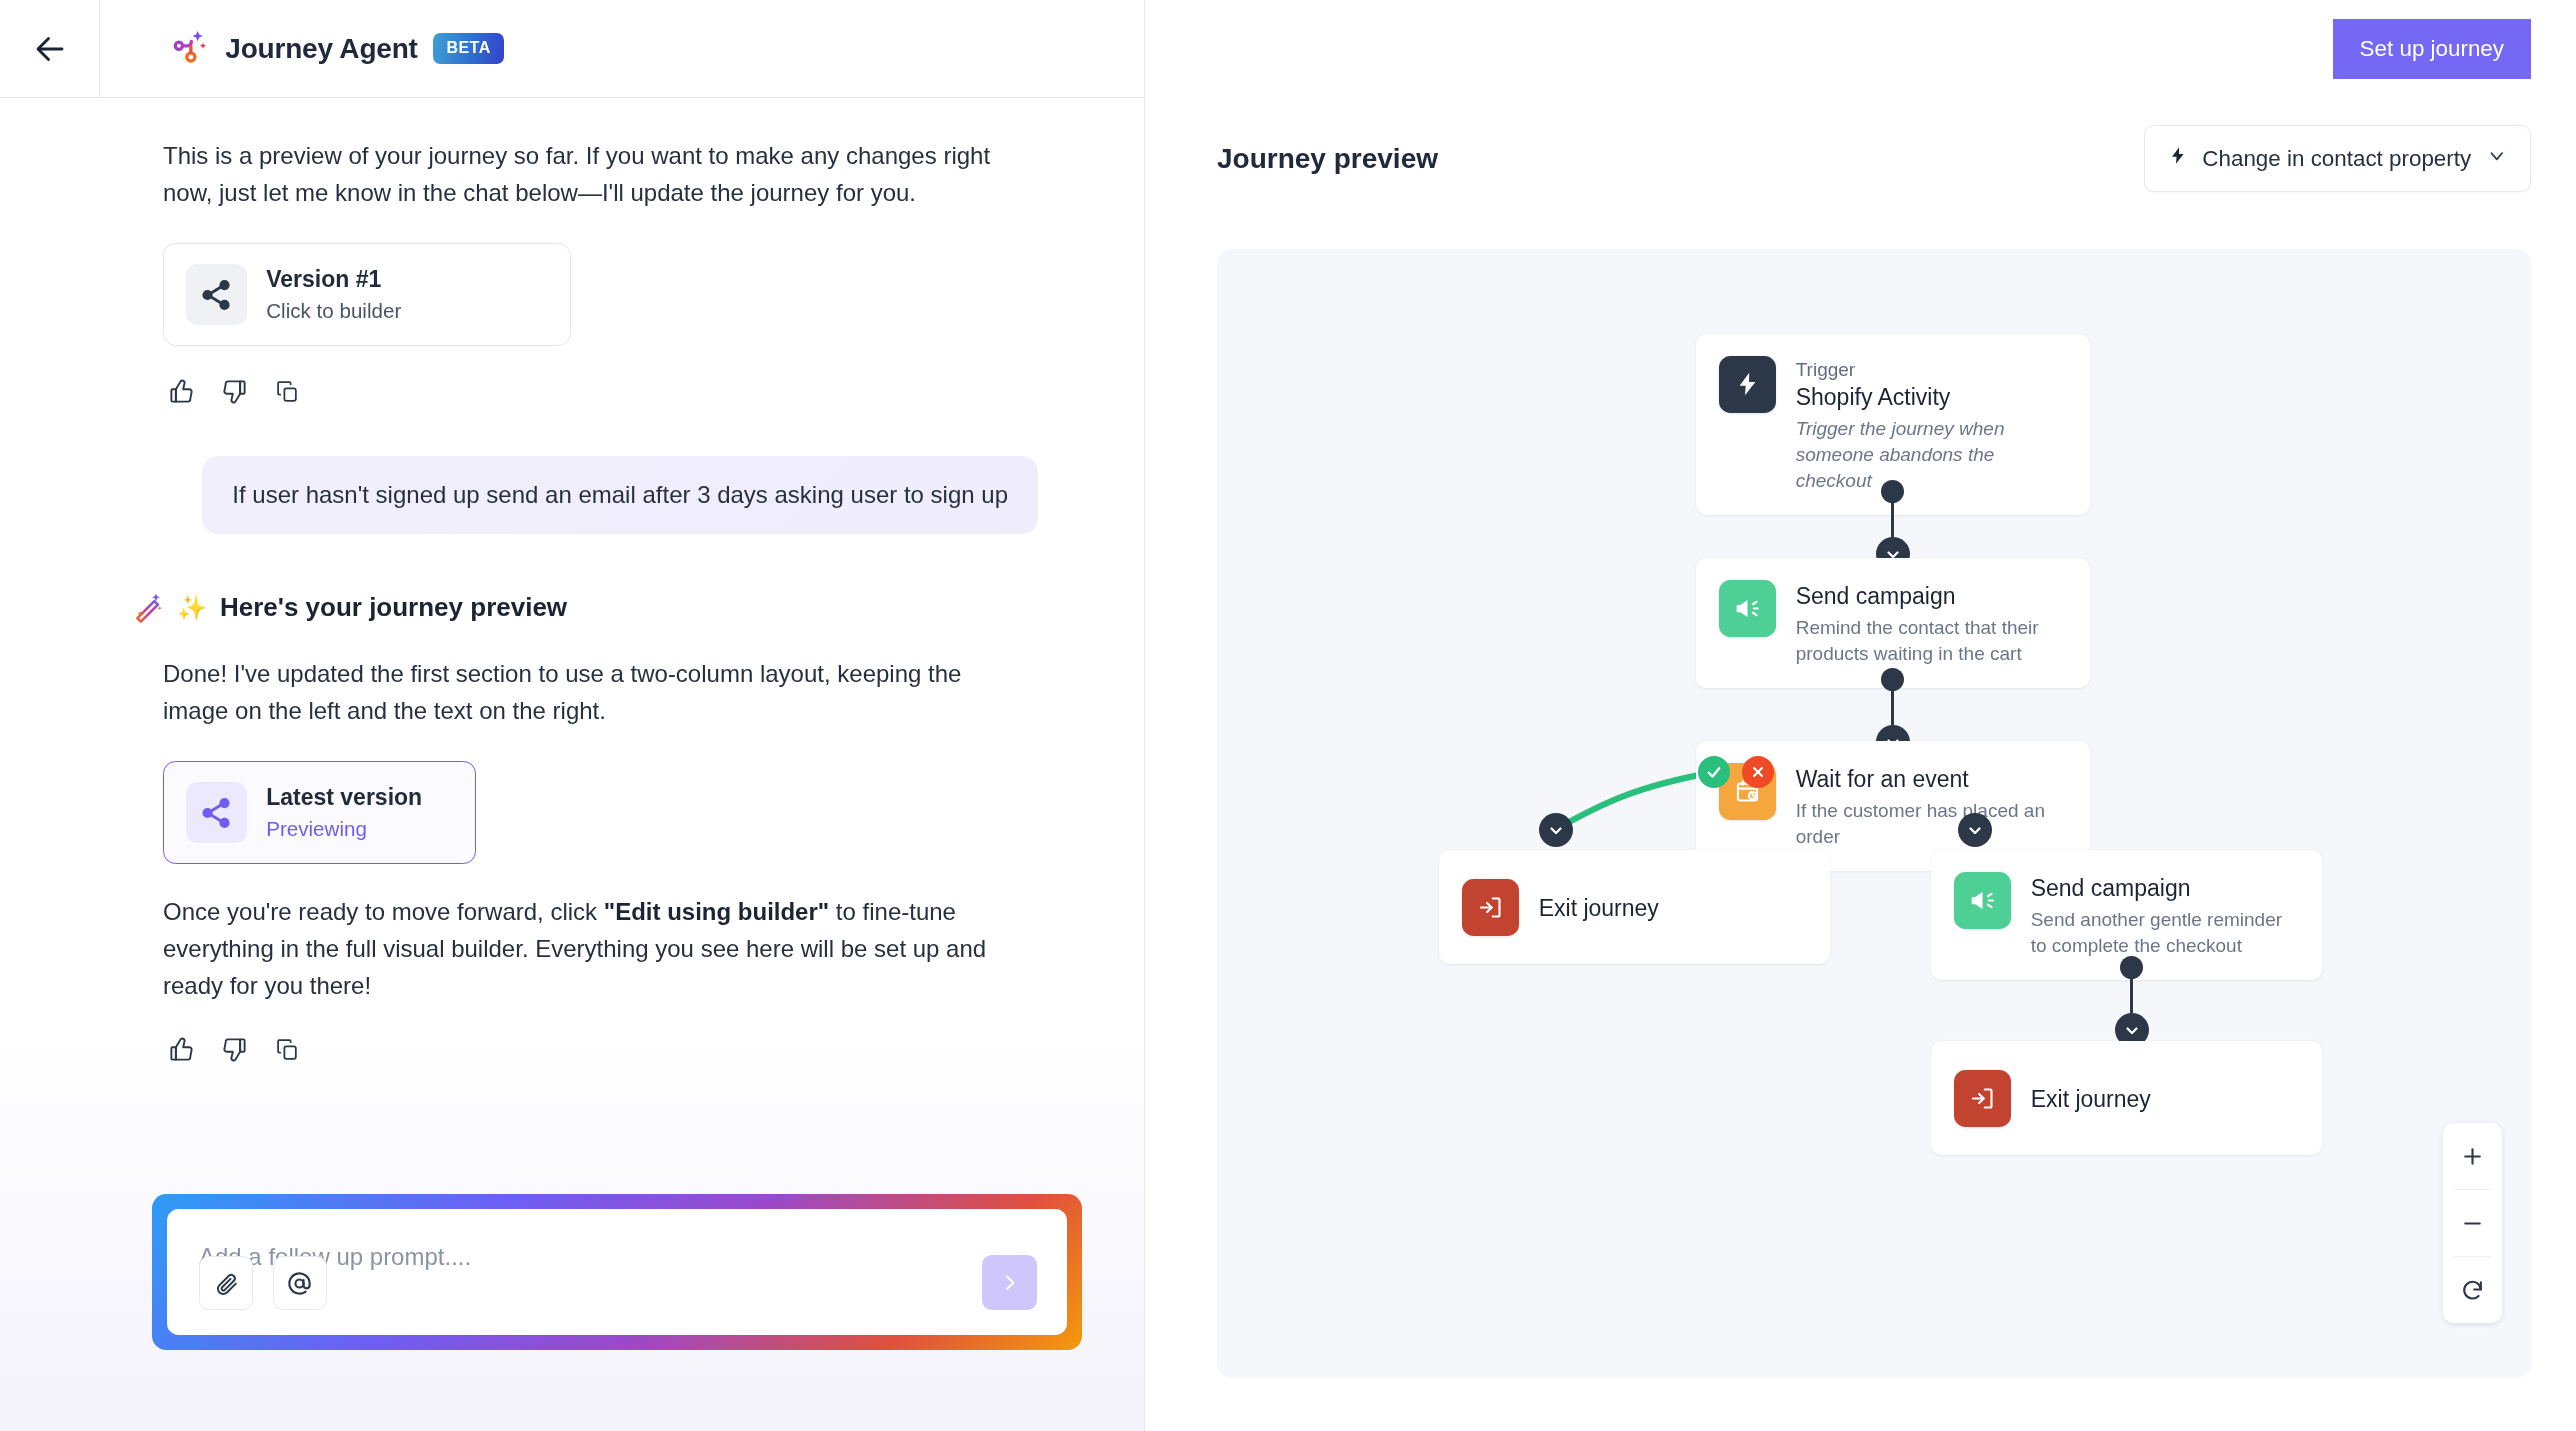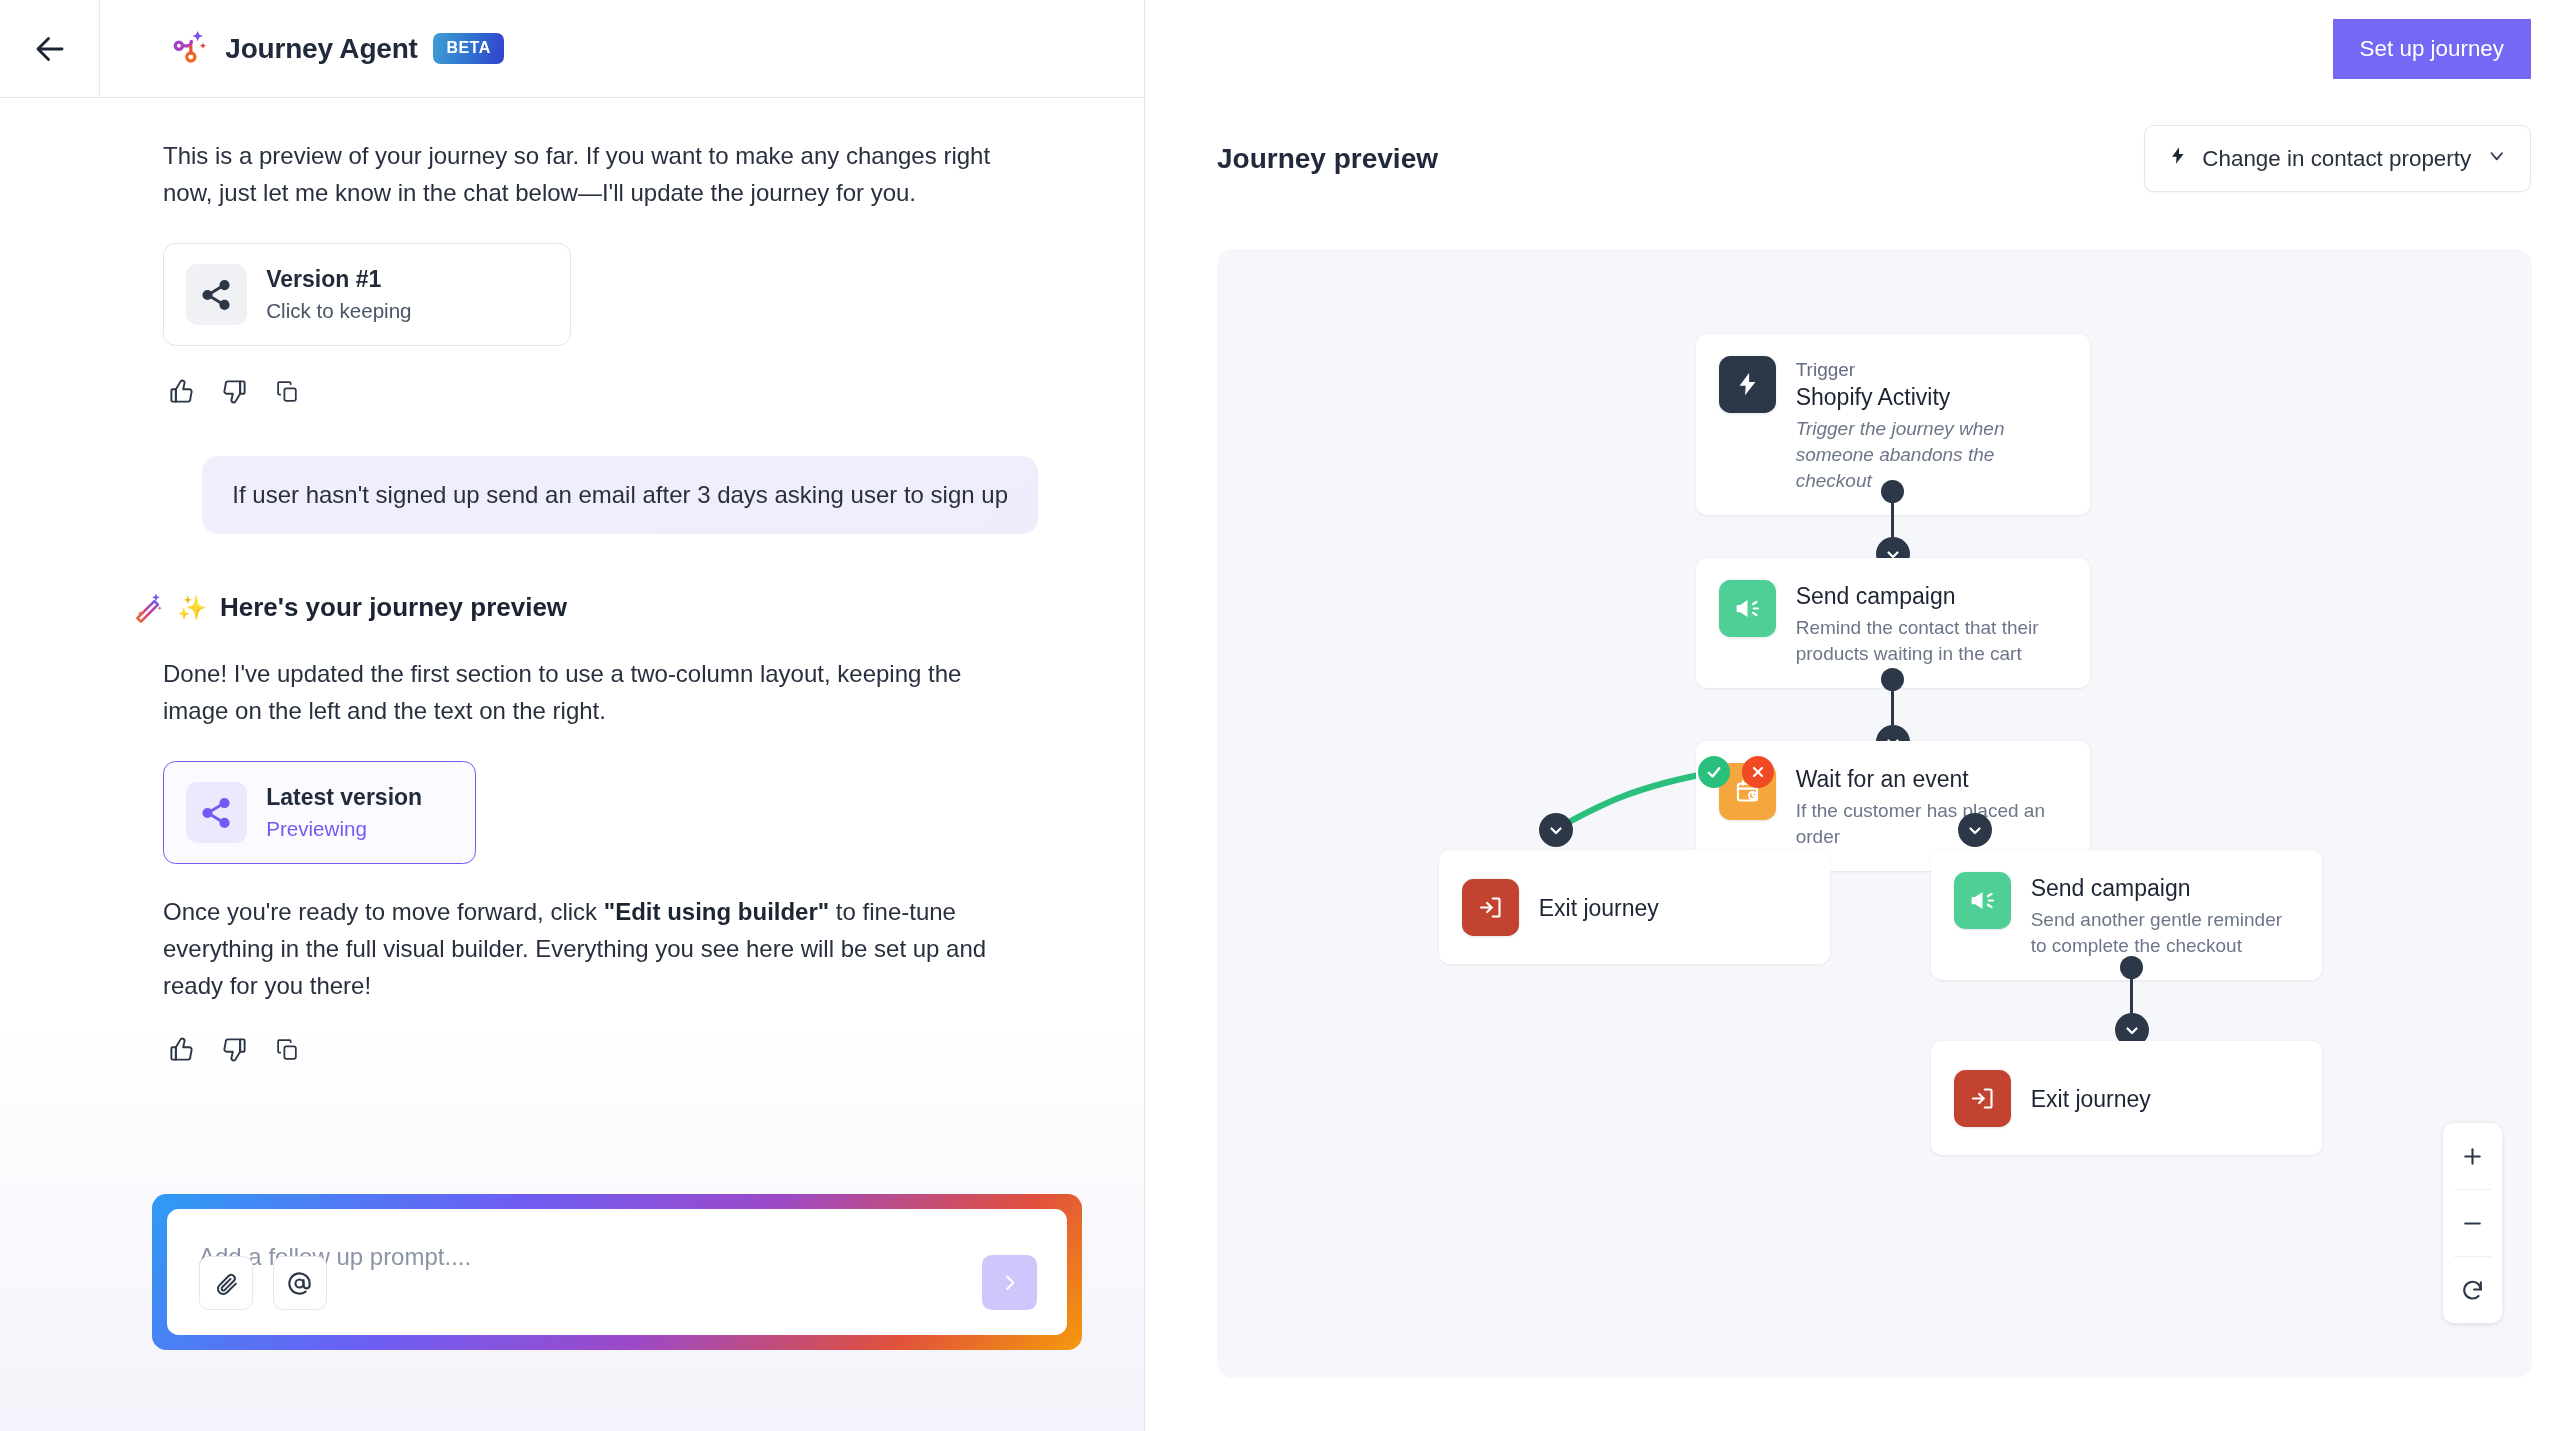--- a/index.html
+++ b/index.html
@@ -227,21 +227,21 @@
           <svg width="34" height="34" viewBox="0 0 24 24" fill="none" stroke="#2c3748" stroke-width="2" stroke-linecap="round" stroke-linejoin="round">
             <circle cx="18" cy="5" r="2.6" fill="#2c3748"></circle>
               <circle cx="6" cy="12" r="2.6" fill="#2c3748"></circle>
               <circle cx="18" cy="19" r="2.6" fill="#2c3748"></circle>
             <line x1="8.6" y1="10.6" x2="15.5" y2="6.4"></line>
               <line x1="8.6" y1="13.4" x2="15.5" y2="17.6"></line>
           </svg>
         </div>
         <div>
           <div class="vc-title">Version #1</div>
-          <div class="vc-sub">Click to keeping</div>
+          <div class="vc-sub">Click to builder</div>
         </div>
       </div>
 
       <div class="feedback-row">
         <div class="fb-btn">
           <svg width="27" height="27" viewBox="0 0 24 24" fill="none" stroke="#2c3748" stroke-width="1.7" stroke-linecap="round" stroke-linejoin="round">
             <path d="M7 10v11H4a1 1 0 0 1-1-1v-9a1 1 0 0 1 1-1h3z"></path>
             <path d="M7 10l4.2-7a2 2 0 0 1 3.4 2l-1.1 5H19a2 2 0 0 1 2 2.3l-1.2 6.3A2 2 0 0 1 17.8 21H7z"></path>
           </svg>
         </div>

